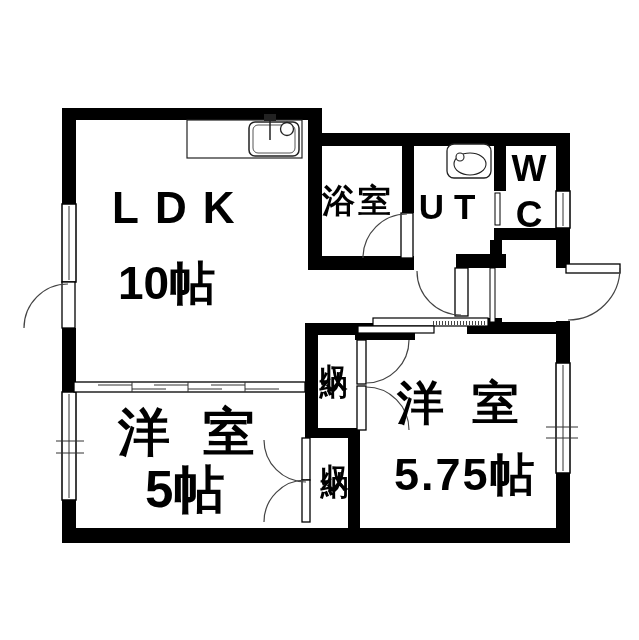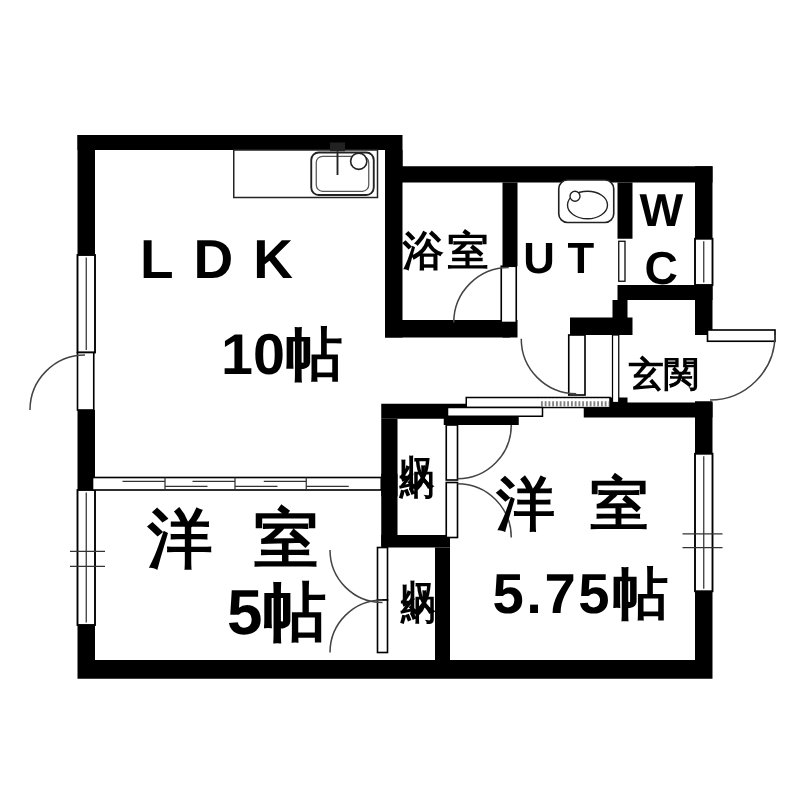--- a/index.html
+++ b/index.html
@@ -1,21 +1,21 @@
 <!DOCTYPE html>
 <html><head>
 <meta charset="utf-8">
 <style>
   html,body{margin:0;padding:0;background:#fff;}
   #stage{position:relative;width:639px;height:640px;background:#fff;overflow:hidden;
          font-family:"Liberation Sans","DejaVu Sans",sans-serif;}
   svg{position:absolute;left:0;top:0;}
   .lbl{position:absolute;color:#000;font-weight:bold;white-space:nowrap;line-height:1;}
   .center{text-align:center;}
-  .flexb{display:flex;justify-content:flex-end;}
+  .flexb{display:flex;justify-content:flex-start;}
   .vert{writing-mode:vertical-rl;text-orientation:upright;}
 </style>
 </head>
 <body>
 
 <div id="stage">
 
   <svg width="639" height="640" viewBox="0 0 639 640">
     <defs>
       <pattern id="hatch" width="3" height="8" patternUnits="userSpaceOnUse">
@@ -137,21 +137,20 @@
 
   <div class="lbl center" style="left:412px;top:189px;width:80px;font-size:35px;letter-spacing:10px;">UT</div>
 
   <div class="lbl center" style="left:312px;top:184px;width:92px;font-size:33px;letter-spacing:3px;">浴室</div>
 
   <div class="lbl center" style="left:504px;top:150px;width:50px;font-size:37px;">
     <div>W</div>
     <div style="margin-top:9px;">C</div>
   </div>
 
-  <div class="lbl center" style="left:500px;top:286px;width:62px;font-size:28px;">玄関</div>
 
   <div class="lbl vert" style="left:319px;top:341px;height:84px;font-size:28px;letter-spacing:8px;">収納</div>
   <div class="lbl vert" style="left:320px;top:441px;height:84px;font-size:28px;letter-spacing:8px;">収納</div>
 
   <div class="lbl" style="left:118px;top:406px;font-size:52px;letter-spacing:33px;">洋室</div>
   <div class="lbl flexb" style="left:145px;top:464px;width:116px;font-size:51px;">
     <span>5</span>
     <span>帖</span>
   </div>
 

